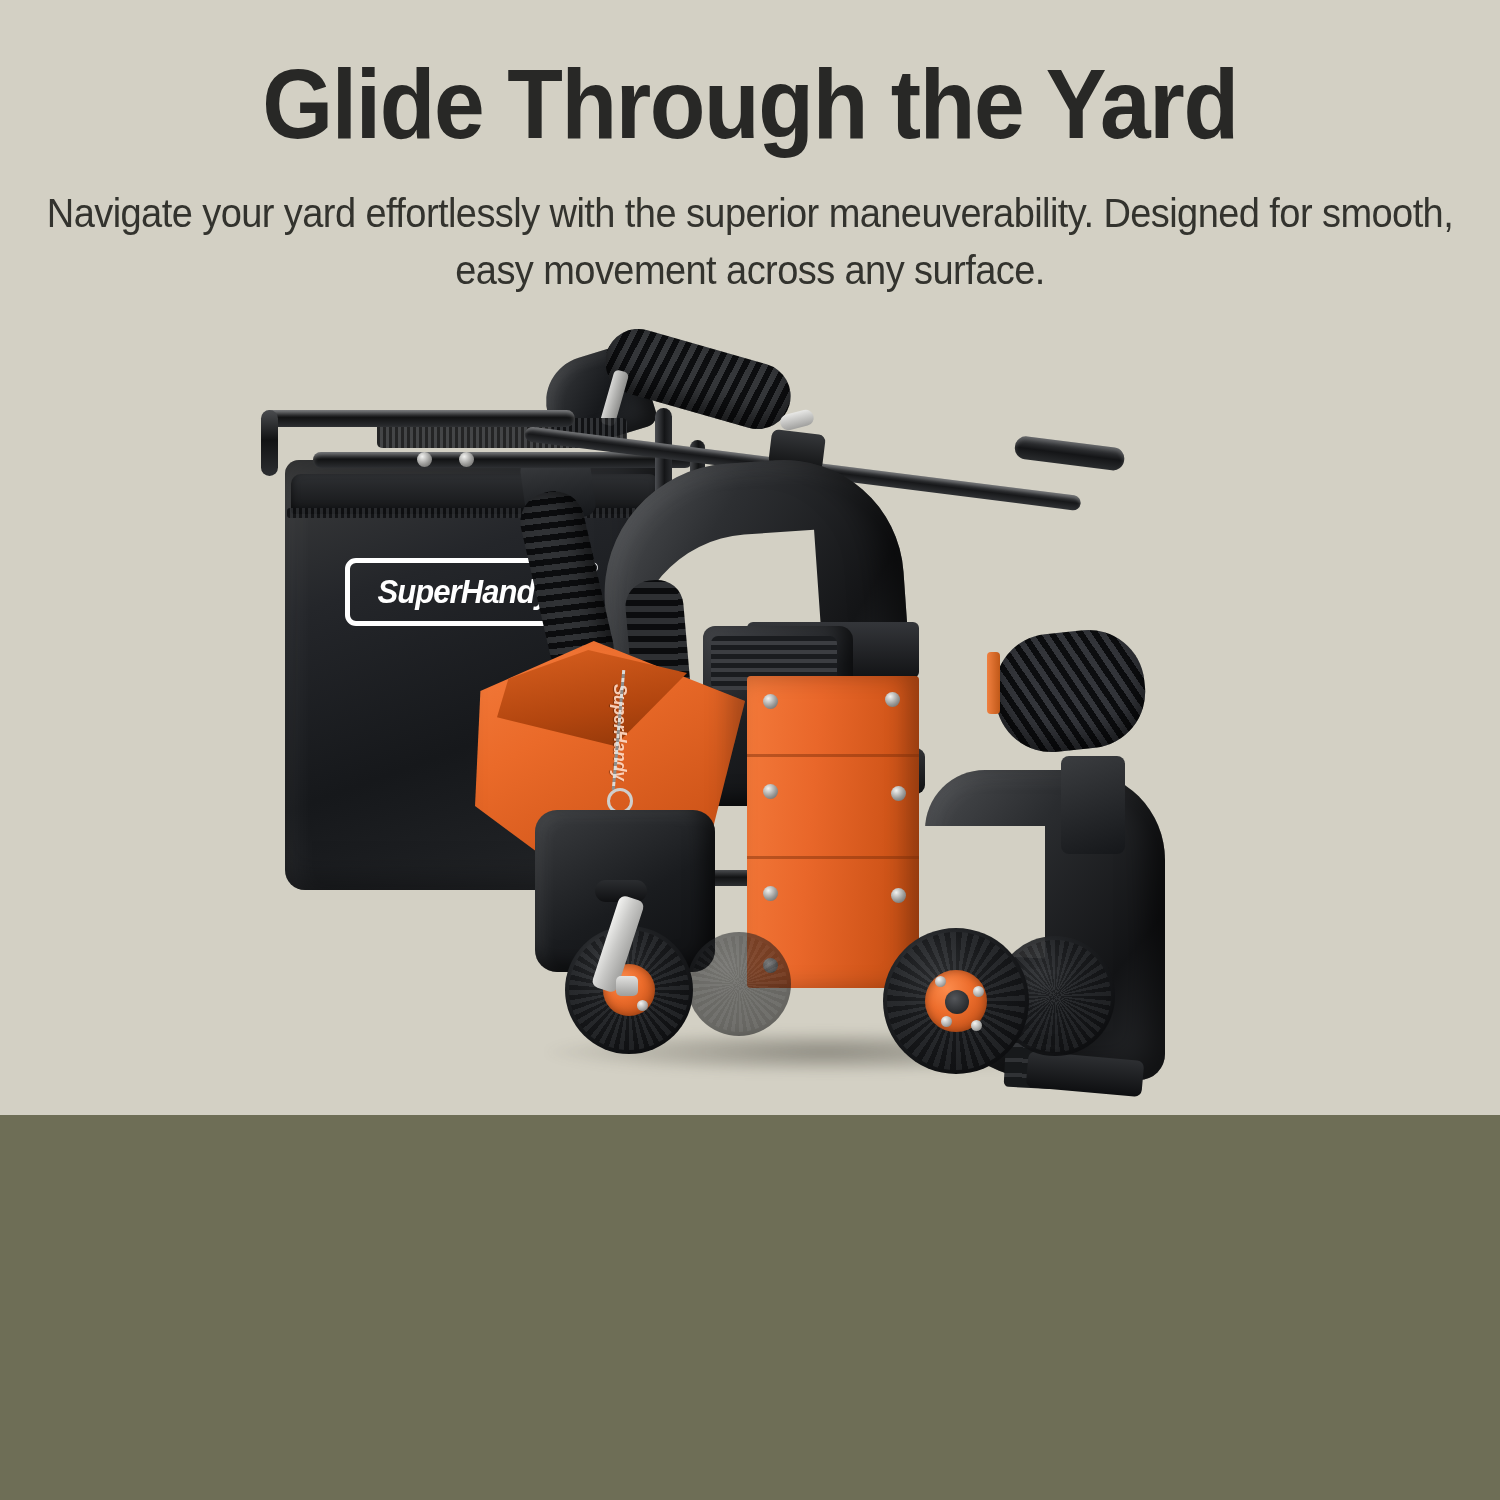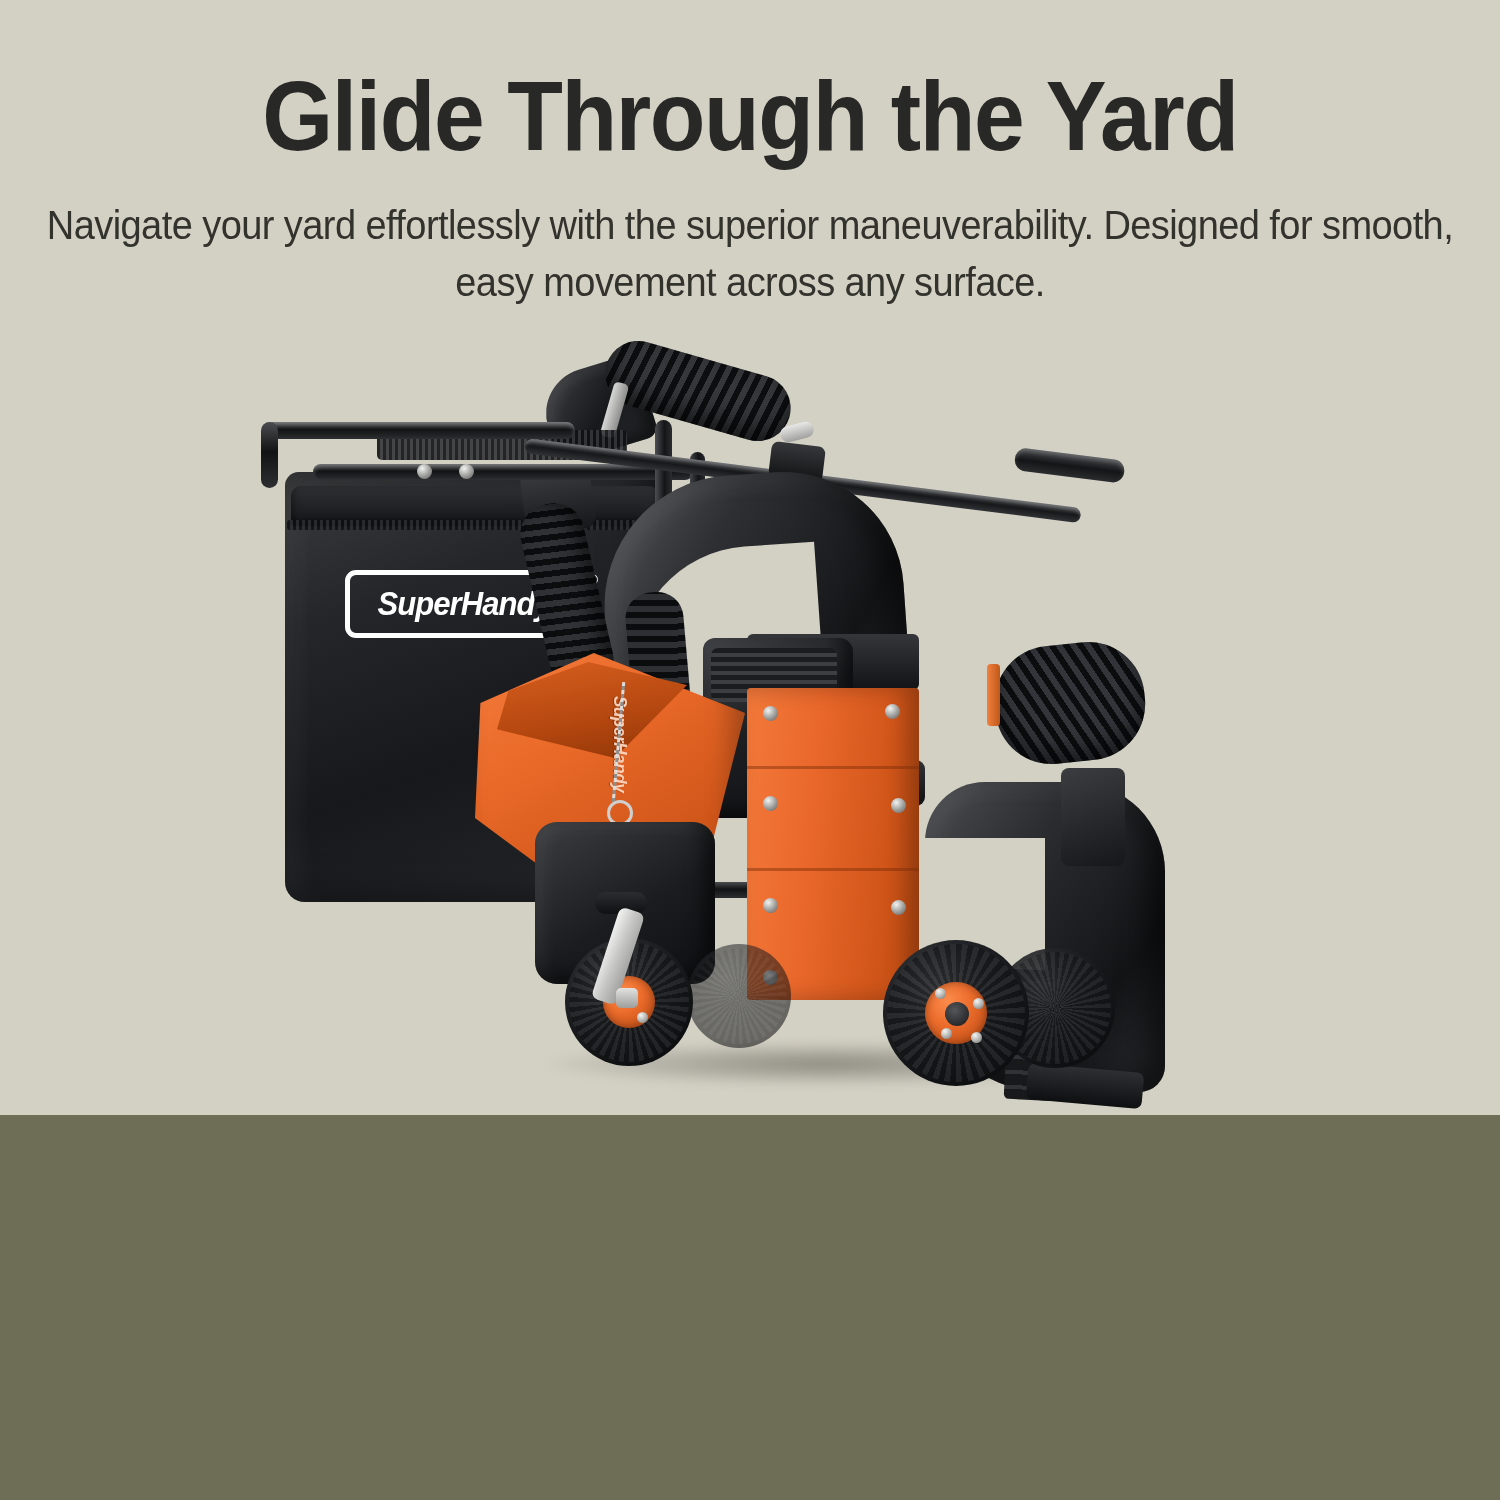--- a/index.html
+++ b/index.html
@@ -4,21 +4,21 @@
 <style>
   html,body{margin:0;padding:0;}
   body{
     width:1500px;height:1500px;overflow:hidden;
     font-family:"Liberation Sans","DejaVu Sans",sans-serif;
     background:#d3d0c4;
   }
   .page{position:relative;width:1500px;height:1500px;}
 
   
-  .hero{position:absolute;left:0;top:12px;width:1500px;height:1115px;background:#d3d0c4;}
+  .hero{position:absolute;left:0;top:0;width:1500px;height:1115px;background:#d3d0c4;}
   .headline{
     position:absolute;left:0;top:55px;width:1500px;text-align:center;
     font-size:98px;line-height:1.0;font-weight:bold;color:#282826;
     letter-spacing:-1.5px;transform:scaleX(.93);
   }
   .subline{
     position:absolute;left:0;top:185px;width:1500px;text-align:center;
     font-size:40px;line-height:1.42;color:#33332e;letter-spacing:-.6px;
     transform:scaleX(.95);
   }

